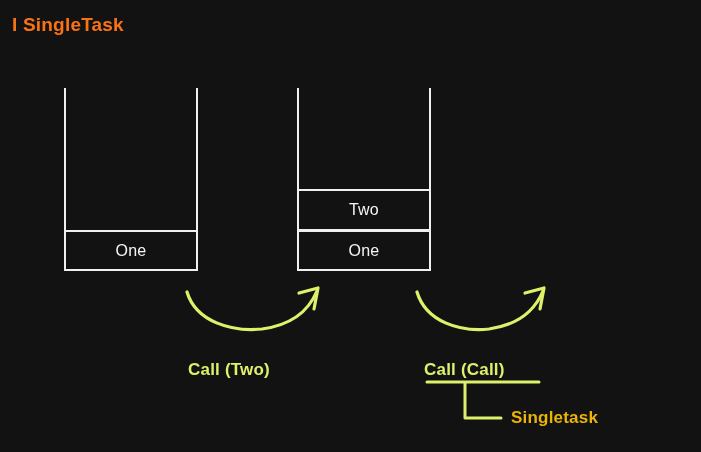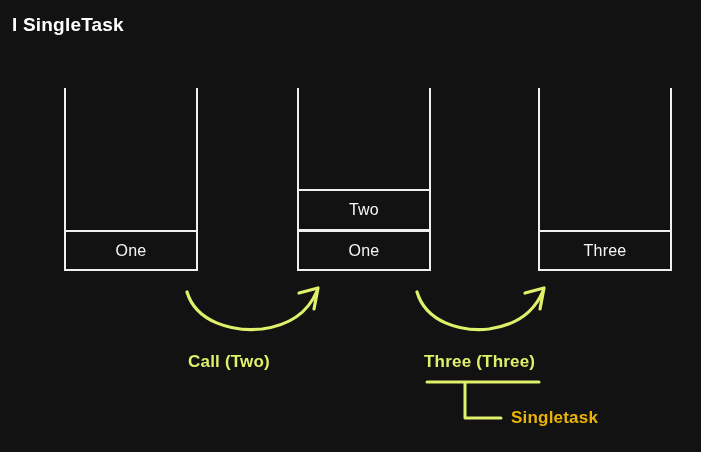--- a/index.html
+++ b/index.html
@@ -18,21 +18,21 @@
     width: 701px;
     height: 452px;
     background: #121212;
   }
   #title {
     position: absolute;
     left: 12px;
     top: 14px;
     font-size: 19px;
     font-weight: bold;
-    color: #ffffff;
+    color: #f97316;
     letter-spacing: 0.2px;
     white-space: nowrap;
   }
   
   .stack {
     position: absolute;
     box-sizing: border-box;
   }
   .stack .wall {
     position: absolute;
@@ -65,20 +65,21 @@
     width: 701px;
     height: 452px;
   }
   .calllabel {
     position: absolute;
     color: #dff06a;
     font-size: 17px;
     font-weight: bold;
     white-space: nowrap;
     letter-spacing: 0.2px;
+    margin-top: 8px;
   }
   #singletask-label {
     position: absolute;
     color: #eab308;
     font-size: 17px;
     font-weight: bold;
     white-space: nowrap;
     letter-spacing: 0.2px;
   }
 </style>
@@ -101,27 +102,20 @@
     <div class="wall left" style="height:103px;"></div>
     <div class="wall right" style="height:103px;"></div>
     <div class="cell" style="top:101px; height:42px;">
       <span>Two</span>
     </div>
     <div class="cell" style="top:142px; height:41px;">
       <span>One</span>
     </div>
   </div>
 
-  <div class="stack" style="left:538px; top:88px; width:134px; height:183px;">
-    <div class="wall left" style="height:144px;"></div>
-    <div class="wall right" style="height:144px;"></div>
-    <div class="cell" style="top:142px; height:41px;">
-      <span>Three</span>
-    </div>
-  </div>
 
   <svg id="vec" viewBox="0 0 701 452">
 
     <g>
       <path d="M187,292 C196,322 232,332 262,329 C292,325 309,310 317,291" fill="none" stroke="#dff06a" stroke-width="3.2" stroke-linecap="round"></path>
       <path d="M299,293 L318,288 L314,309" fill="none" stroke="#dff06a" stroke-width="3.2" stroke-linecap="round" stroke-linejoin="round"></path>
     </g>
 
     <g>
       <path d="M417,292 C426,322 460,332 489,329 C518,325 535,310 543,291" fill="none" stroke="#dff06a" stroke-width="3.2" stroke-linecap="round"></path>
@@ -129,17 +123,17 @@
     </g>
 
     <g>
       <path d="M427,382 L539,382" fill="none" stroke="#dff06a" stroke-width="3" stroke-linecap="round"></path>
       <path d="M465,383 L465,418 L501,418" fill="none" stroke="#dff06a" stroke-width="3" stroke-linecap="round" stroke-linejoin="round"></path>
     </g>
   </svg>
 
   <div class="calllabel" style="left:188px; top:352px;">Call (Two)</div>
 
-  <div class="calllabel" style="left:424px; top:352px;">Three (Three)</div>
+  <div class="calllabel" style="left:424px; top:352px;">Call (Call)</div>
 
   <div id="singletask-label" style="left:511px; top:408px;">Singletask</div>
 
 </div>
 
 </body></html>

